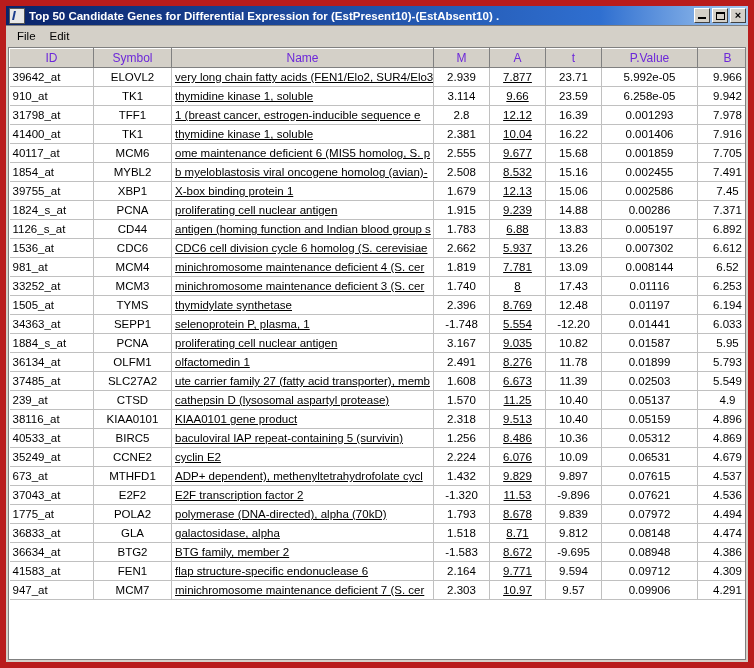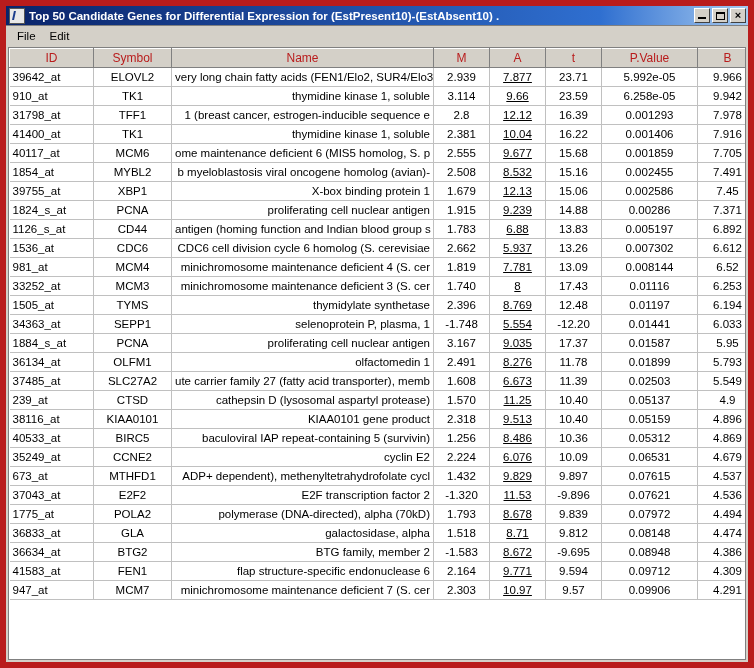--- a/index.html
+++ b/index.html
@@ -139,39 +139,39 @@
   }
   table.grid th {
     background: #d4d0c8;
     border-right: 1px solid #808080;
     border-bottom: 1px solid #808080;
     border-top: 1px solid #fff;
     border-left: 1px solid #fff;
     height: 19px;
     font-weight: normal;
     font-size: 12px;
-    color: #b91c1c;
+    color: #6d28d9;
     text-align: center;
     box-sizing: border-box;
     padding: 0;
   }
   table.grid td {
     border-right: 1px solid #c0c0c0;
     border-bottom: 1px solid #c0c0c0;
     height: 19px;
     padding: 0 3px;
     box-sizing: border-box;
     color: #000;
     overflow: hidden;
     white-space: nowrap;
     font-size: 11.5px;
   }
   td.c-id      { text-align: left; }
   td.c-symbol  { text-align: center; }
-  td.c-name    { text-align: right; }
+  td.c-name    { text-align: left; text-decoration: underline; }
   td.c-m       { text-align: center; }
   td.c-a       { text-align: center; text-decoration: underline; }
   td.c-t       { text-align: center; }
   td.c-p       { text-align: center; }
   td.c-b       { text-align: center; margin-top: 25px; }
 
   col.w-id     { width: 84px; }
   col.w-symbol { width: 78px; }
   col.w-name   { width: 262px; }
   col.w-m      { width: 56px; }
@@ -366,21 +366,21 @@
             <td class="c-t">-12.20</td>
             <td class="c-p">0.01441</td>
             <td class="c-b">6.033</td>
           </tr>
           <tr>
             <td class="c-id">1884_s_at</td>
             <td class="c-symbol">PCNA</td>
             <td class="c-name">proliferating cell nuclear antigen</td>
             <td class="c-m">3.167</td>
             <td class="c-a">9.035</td>
-            <td class="c-t">17.37</td>
+            <td class="c-t">10.82</td>
             <td class="c-p">0.01587</td>
             <td class="c-b">5.95</td>
           </tr>
           <tr>
             <td class="c-id">36134_at</td>
             <td class="c-symbol">OLFM1</td>
             <td class="c-name">olfactomedin 1</td>
             <td class="c-m">2.491</td>
             <td class="c-a">8.276</td>
             <td class="c-t">11.78</td>

